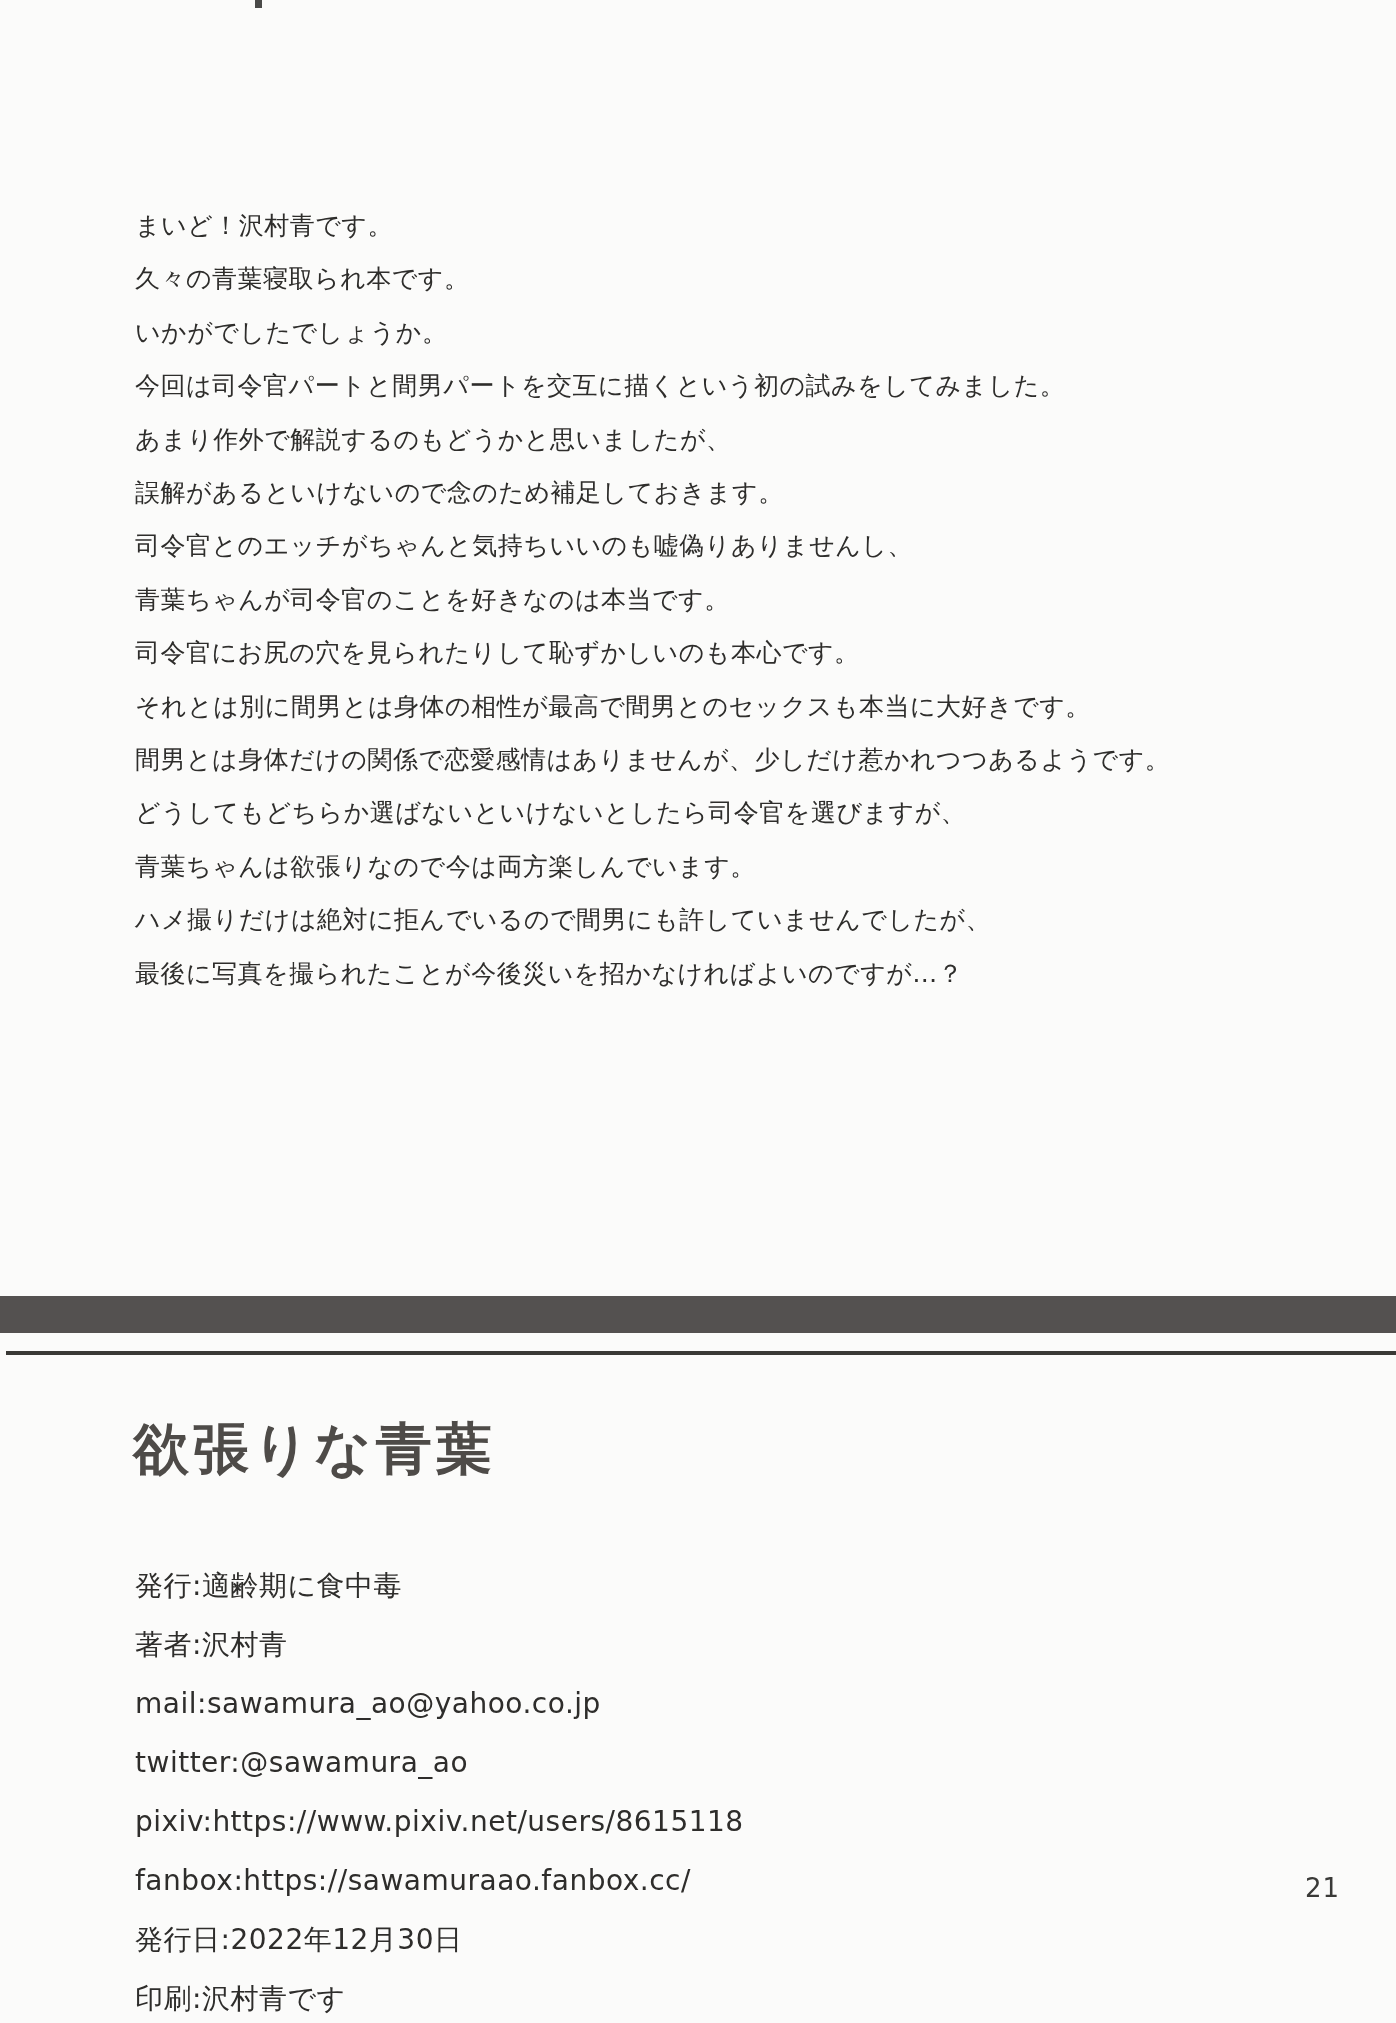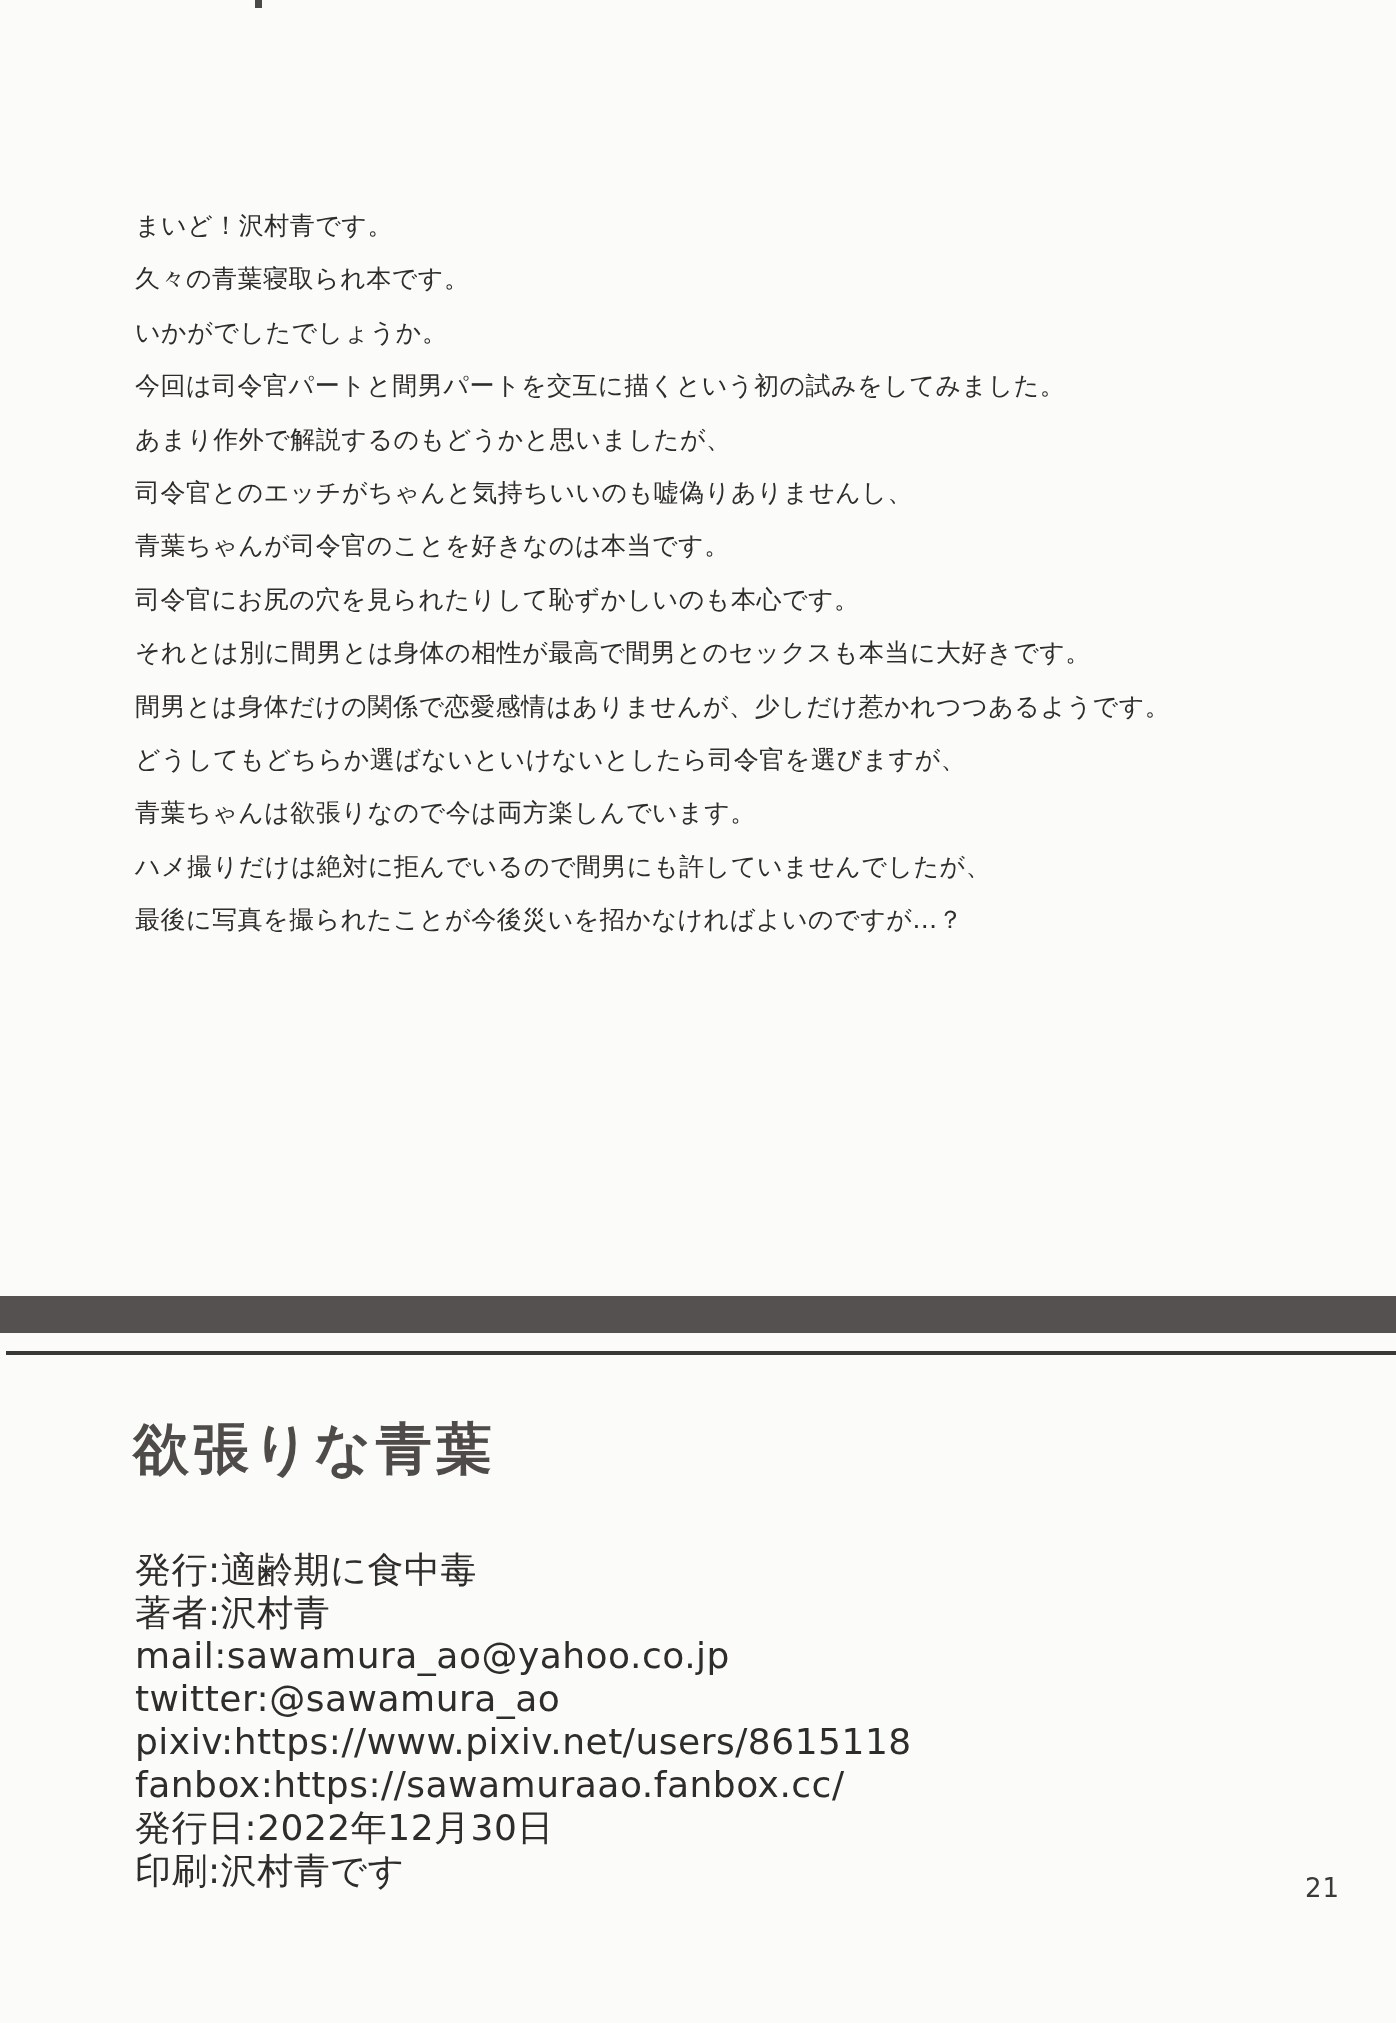--- a/index.html
+++ b/index.html
@@ -67,25 +67,26 @@
     color: var(--title-color);
     white-space: nowrap;
   }
   .colophon {
     position: absolute;
     left: 135px;
     top: 1548px;
     width: 900px;
   }
   .col-line {
-    font-size: 36px;
+    font-size: 28px;
     line-height: 43px;
     letter-spacing: 0.5px;
     color: var(--text);
     white-space: nowrap;
+    margin-top: 16px;
   }
   .page-number {
     position: absolute;
     left: 1305px;
     top: 1873px;
     font-size: 26px;
     color: #3a3a38;
     letter-spacing: 1px;
   }
 </style>
@@ -93,20 +94,21 @@
 <body>
 
 <div class="scan-speck"></div>
 
 <div class="afterword">
   <div class="aw-line">まいど！沢村青です。</div>
   <div class="aw-line">久々の青葉寝取られ本です。</div>
   <div class="aw-line">いかがでしたでしょうか。</div>
   <div class="aw-line">今回は司令官パートと間男パートを交互に描くという初の試みをしてみました。</div>
   <div class="aw-line">あまり作外で解説するのもどうかと思いましたが、</div>
+  <div class="aw-line">誤解があるといけないので念のため補足しておきます。</div>
   <div class="aw-line">司令官とのエッチがちゃんと気持ちいいのも嘘偽りありませんし、</div>
   <div class="aw-line">青葉ちゃんが司令官のことを好きなのは本当です。</div>
   <div class="aw-line">司令官にお尻の穴を見られたりして恥ずかしいのも本心です。</div>
   <div class="aw-line">それとは別に間男とは身体の相性が最高で間男とのセックスも本当に大好きです。</div>
   <div class="aw-line">間男とは身体だけの関係で恋愛感情はありませんが、少しだけ惹かれつつあるようです。</div>
   <div class="aw-line">どうしてもどちらか選ばないといけないとしたら司令官を選びますが、</div>
   <div class="aw-line">青葉ちゃんは欲張りなので今は両方楽しんでいます。</div>
   <div class="aw-line">ハメ撮りだけは絶対に拒んでいるので間男にも許していませんでしたが、</div>
   <div class="aw-line">最後に写真を撮られたことが今後災いを招かなければよいのですが…？</div>
 </div>

